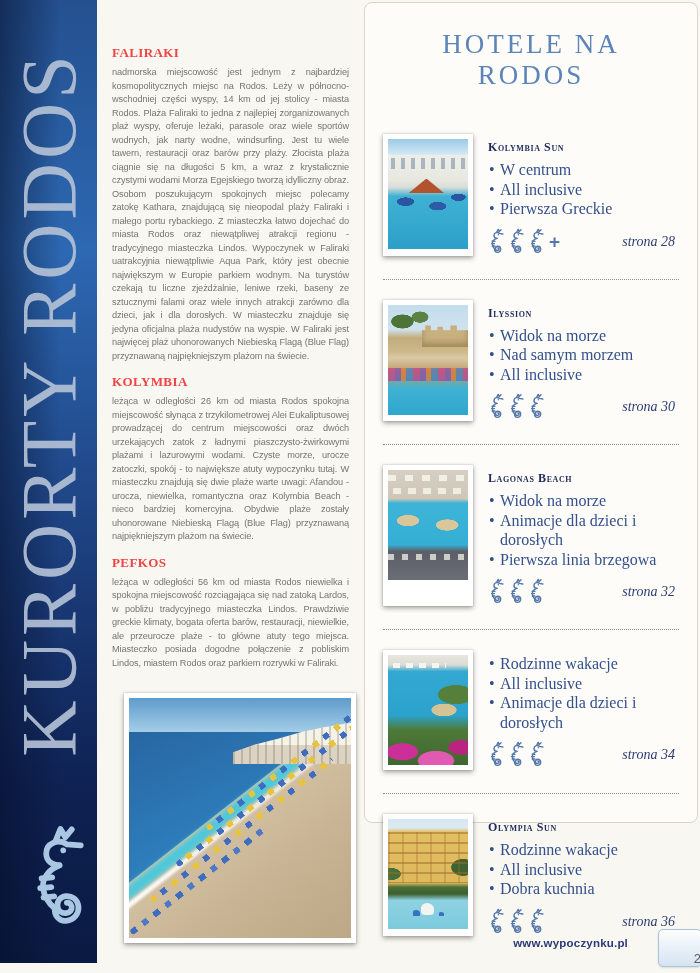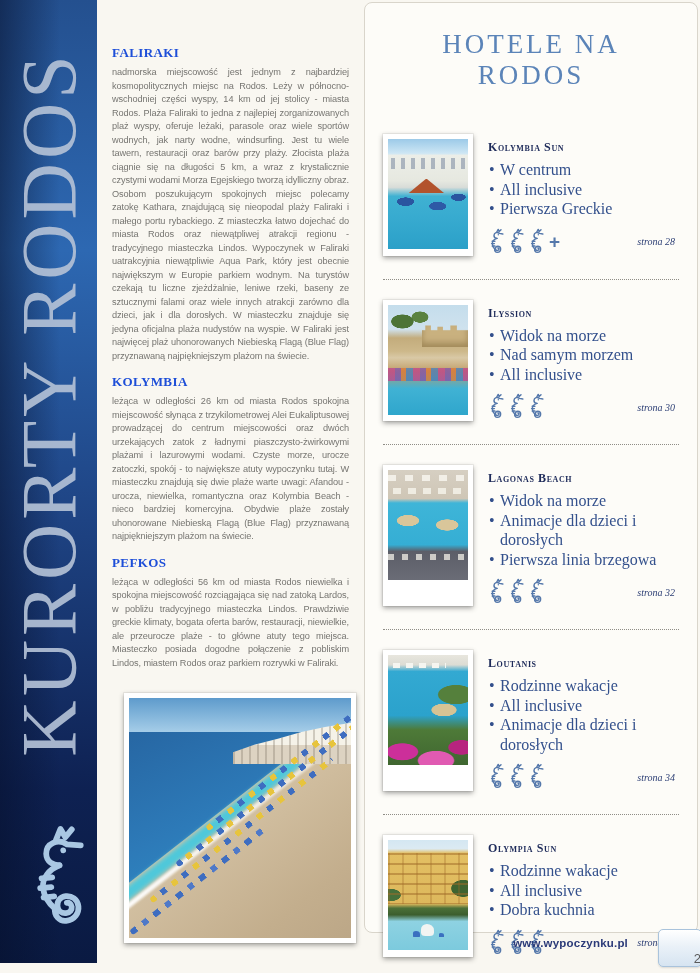--- a/index.html
+++ b/index.html
@@ -25,21 +25,21 @@
     font-family:"Liberation Serif", serif; font-size:78px; letter-spacing:4px;
     color:#b3c1d6; opacity:.92;
   }
   .sidebar-logo { position:absolute; left:25px; top:824px; width:64px; height:112px;
     color:#a9c7e3; transform:rotate(-6deg); }
 
   
   .left-col { position:absolute; left:112px; top:42px; width:247px; }
   .dest-section h2 {
     font-family:"Liberation Serif", serif; font-size:13px; font-weight:bold;
-    color:#1d4ed8; letter-spacing:.4px; margin:3px 0 5px 0;
+    color:#ef4444; letter-spacing:.4px; margin:3px 0 5px 0;
   }
   .dest-section p {
     font-size:9.2px; line-height:13.5px; letter-spacing:-.1px;
     color:#767571; text-align:justify; margin:0 10px 11px 0;
   }
   .photo-frame {
     background:#fff; padding:5px; display:inline-block;
     box-shadow:0 2px 5px rgba(40,40,40,.45), 0 0 0 1px rgba(0,0,0,.05);
   }
   .beach-frame { margin:12px 0 0 12px; }
@@ -67,42 +67,42 @@
     background:repeating-linear-gradient(90deg, #e7c43c 0 6px, transparent 6px 13px, #3e6dc0 13px 19px, transparent 19px 27px); }
   .bp-umb.u1 { left:78px; top:128px; width:220px; }
   .bp-umb.u2 { left:48px; top:164px; width:230px;
     background:repeating-linear-gradient(90deg, #3e6dc0 0 6px, transparent 6px 12px, #e7c43c 12px 18px, transparent 18px 26px); }
   .bp-umb.u3 { left:22px; top:200px; width:230px; }
   .bp-umb.u4 { left:2px; top:232px; width:170px;
     background:repeating-linear-gradient(90deg, #3e6dc0 0 7px, transparent 7px 15px, #4f79c8 15px 21px, transparent 21px 29px); }
 
   
   .panel {
-    position:absolute; left:364px; top:2px; width:334px; height:931px;
+    position:absolute; left:364px; top:2px; width:334px; height:821px;
     background:#fdfcf8; border:1px solid #d9d5cb; border-radius:8px;
     padding:26px 16px 0 16px;
   }
   .panel-title { text-align:center; font-family:"Liberation Serif", serif;
     color:#5b84b8; font-size:27px; letter-spacing:3px; line-height:31px; font-weight:normal; }
   .cards { margin-top:23px; }
   .hotel-card { display:flex; gap:15px; padding:20px 2px 23px 2px; }
   .sep { border-top:1px dotted #8f8d86; margin:0 2px; height:0; }
   .hotel-photo { position:relative; width:80px; height:110px; overflow:hidden; }
   .hotel-info { flex:1; padding-top:2px; display:flex; flex-direction:column; }
   .hotel-name { font-family:"Liberation Serif", serif; font-variant:small-caps;
     font-size:12px; font-weight:bold; color:#1e2b5a; letter-spacing:.6px; line-height:22px; }
   .features { list-style:none; margin-top:2px; }
   .features li { position:relative; padding-left:12px;
     font-family:"Liberation Serif", serif; font-size:16px; line-height:19.5px; color:#33508c; }
   .features li::before { content:"•"; position:absolute; left:1px; color:#33508c; }
   .rating-row { display:flex; align-items:center; gap:4px; margin-top:9px; }
   .sh-icon { width:16px; height:28px; color:#5578ab; }
   .plus { font-size:19px; font-weight:bold; color:#5578ab; line-height:16px; margin-left:1px; }
   .page-ref { margin-left:auto; padding-right:4px; font-family:"Liberation Serif", serif;
-    font-style:italic; font-size:10px; color:#2c3e74; align-self:center; }
+    font-style:italic; font-size:14px; color:#2c3e74; align-self:center; }
 
   
   .photo-0 { background:
       radial-gradient(ellipse 14px 7px at 22% 57%, #2a55a0 60%, transparent 62%),
       radial-gradient(ellipse 14px 7px at 62% 61%, #2e5aa6 60%, transparent 62%),
       radial-gradient(ellipse 12px 6px at 88% 53%, #2a55a0 60%, transparent 62%),
       linear-gradient(180deg, #9ccae8 0%, #cde6f4 13%, #eceee8 15%, #e6e8e0 38%, #d8dcd8 44%, #3fb1d2 52%, #38abd0 70%, #2ba0c8 100%); }
   .photo-0::before { content:""; position:absolute; left:26%; top:36%; width:44%; height:13%;
       background:#b2532d; clip-path:polygon(50% 0,100% 100%,0 100%); }
   .photo-0::after { content:""; position:absolute; left:4%; right:4%; top:17%; height:10%;
@@ -301,21 +301,20 @@
           </div>
         </div>
       </article>
       <div class="sep"></div>
 
       <article class="hotel-card">
         <div class="photo-frame">
           <div class="hotel-photo photo-3"></div>
         </div>
         <div class="hotel-info">
-          <h3 class="hotel-name">Loutanis</h3>
           <ul class="features">
             <li>Rodzinne wakacje</li>
             <li>All inclusive</li>
             <li>Animacje dla dzieci i dorosłych</li>
           </ul>
           <div class="rating-row">
             <svg class="sh-icon">
                 <use href="#seahorse"></use>
               </svg>
             <svg class="sh-icon">

